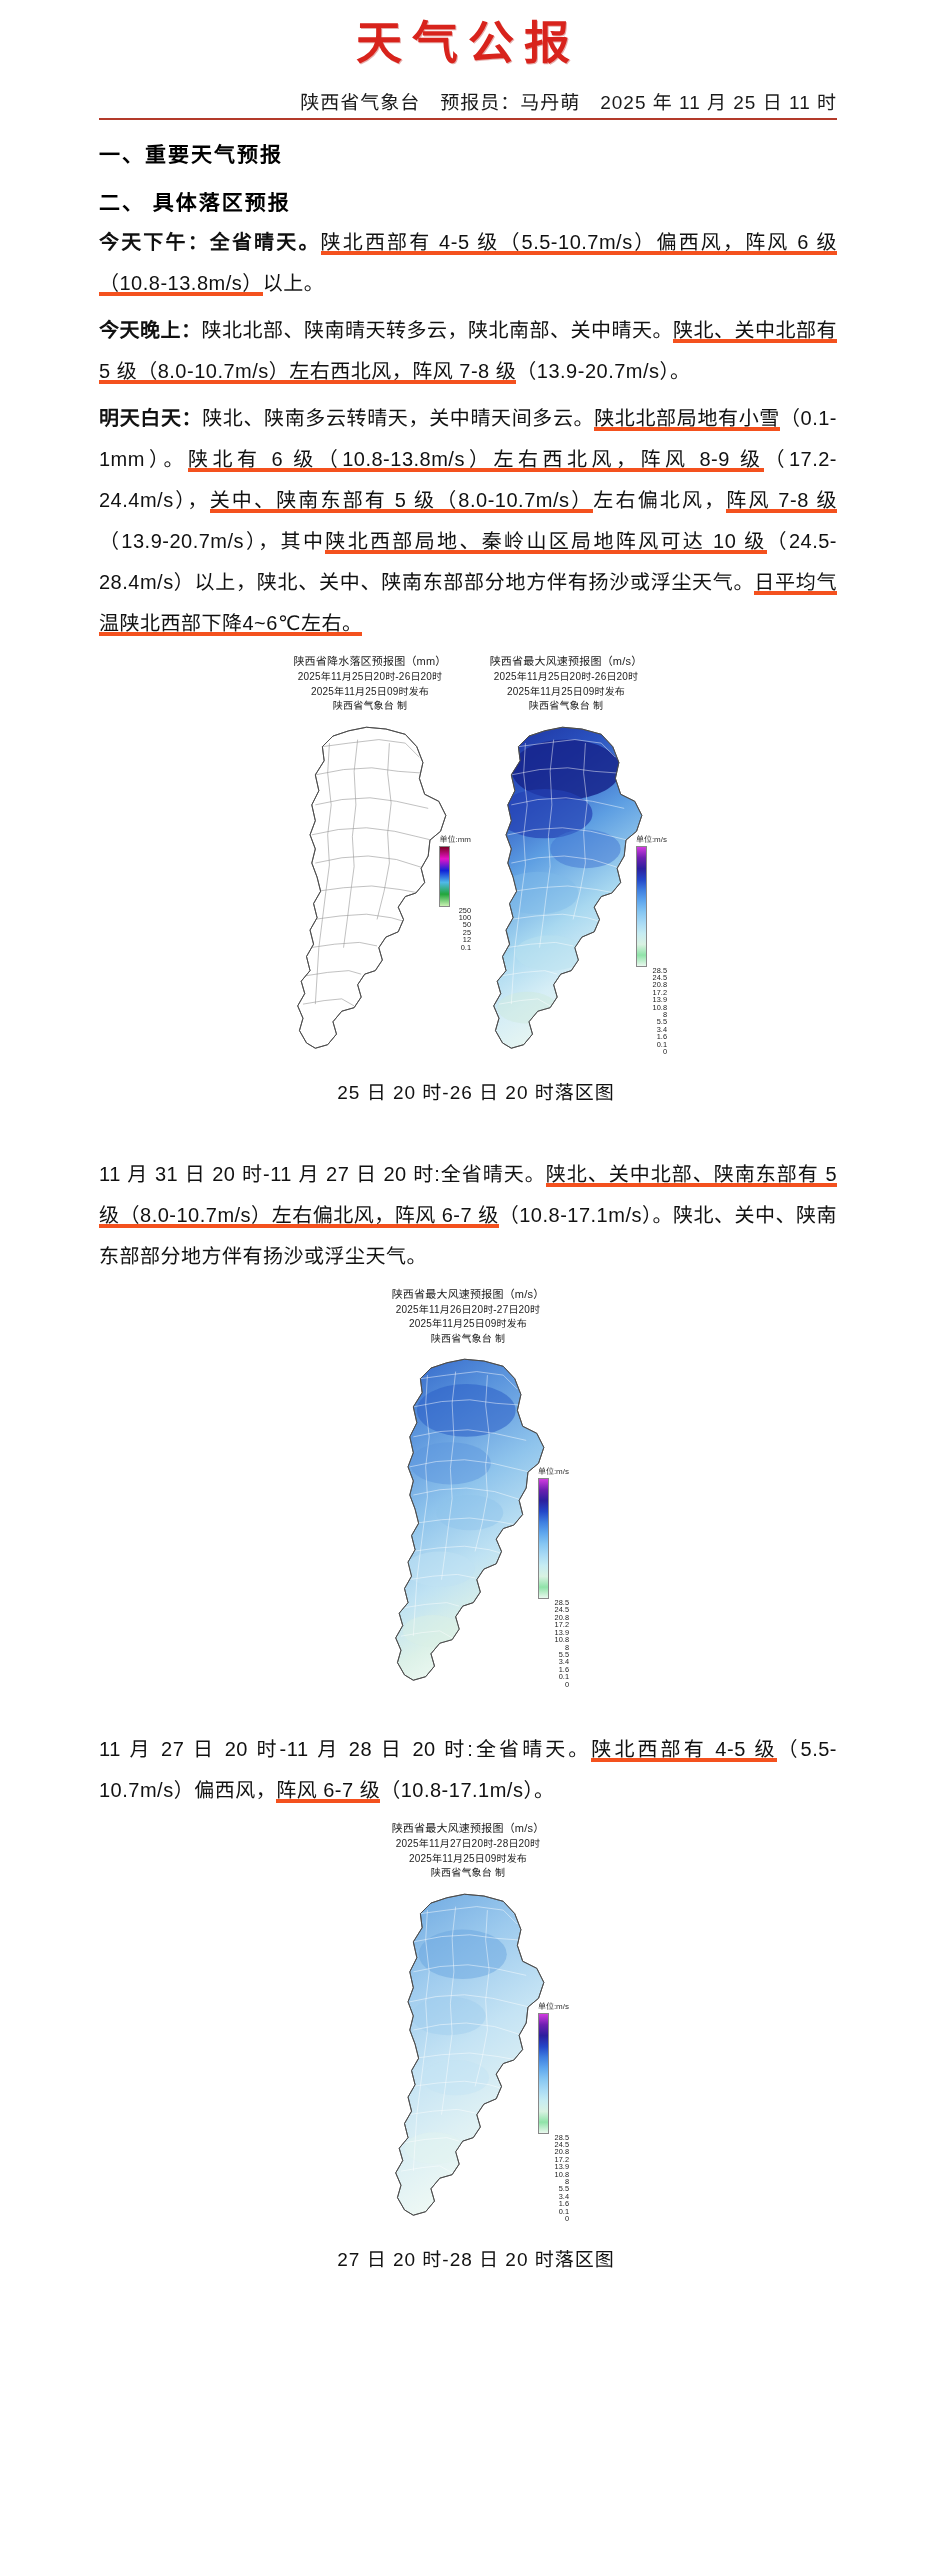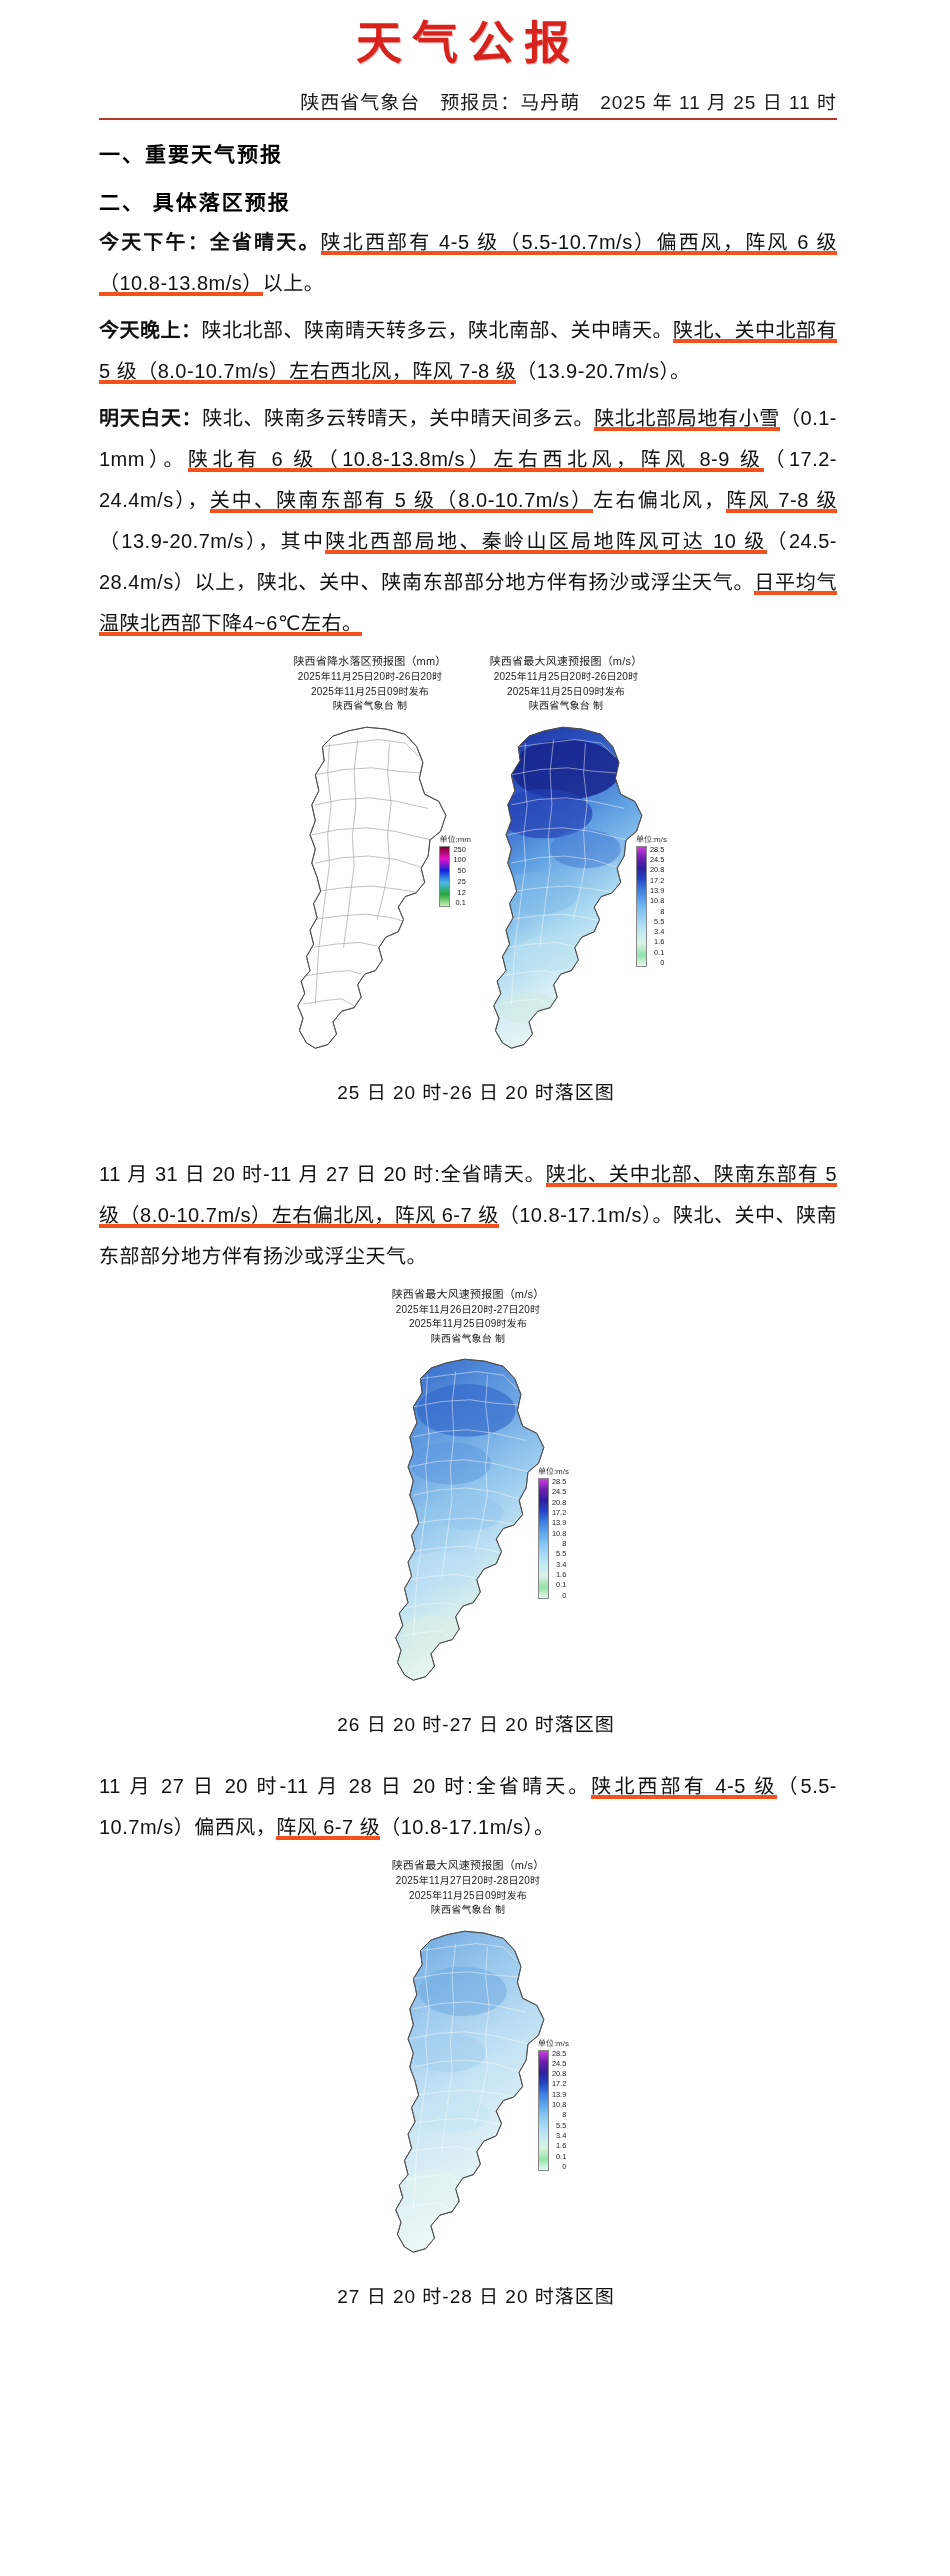--- a/index.html
+++ b/index.html
@@ -80,21 +80,21 @@
     margin-bottom:2px;
     letter-spacing:0.2px;
   }
   .fig-head .fh-title { font-size:11px; }
   .map-area { position:relative; display:inline-block; }
   .legend {
     position:absolute;
     text-align:right;
   }
   .legend .lg-unit { font-size:8px; color:#333; margin-bottom:2px; white-space:nowrap; }
-  .legend-body { display:flex; align-items:stretch; }
+  .legend-body { display:flex; align-items:stretch;flex-direction:column; }
   .legend-bar { width:9px; border:1px solid #888; }
   .legend-ticks { display:flex; flex-direction:column; justify-content:space-between; margin-left:3px; }
   .legend-ticks span { font-size:7.4px; line-height:1; color:#222; }
   .fig-caption {
     text-align:center;
     font-size:19px;
     letter-spacing:1px;
     margin:10px 0 0 16px;
     color:#111;
   }
@@ -309,21 +309,20 @@
                   <span>8</span>
                   <span>5.5</span>
                   <span>3.4</span>
                   <span>1.6</span>
                   <span>0.1</span>
                   <span>0</span>
                 </div>
               </div>
             </div></div></div>
       </div>
-    <div class="fig-caption">26 日 20 时-27 日 20 时落区图</div>
   </div>
 
   <div class="spacer-md"></div>
 
   <div class="content">
     <div id="midp-1">
         <p class="para"><span>11 月 27 日 20 时-11 月 28 日 20 时:全省晴天。</span><span class="mark">陕北西部有 4-5 级</span><span>（5.5-10.7m/s）偏西风，</span><span class="mark">阵风 6-7 级</span><span>（10.8-17.1m/s）。</span></p>
       </div>
   </div>
 

